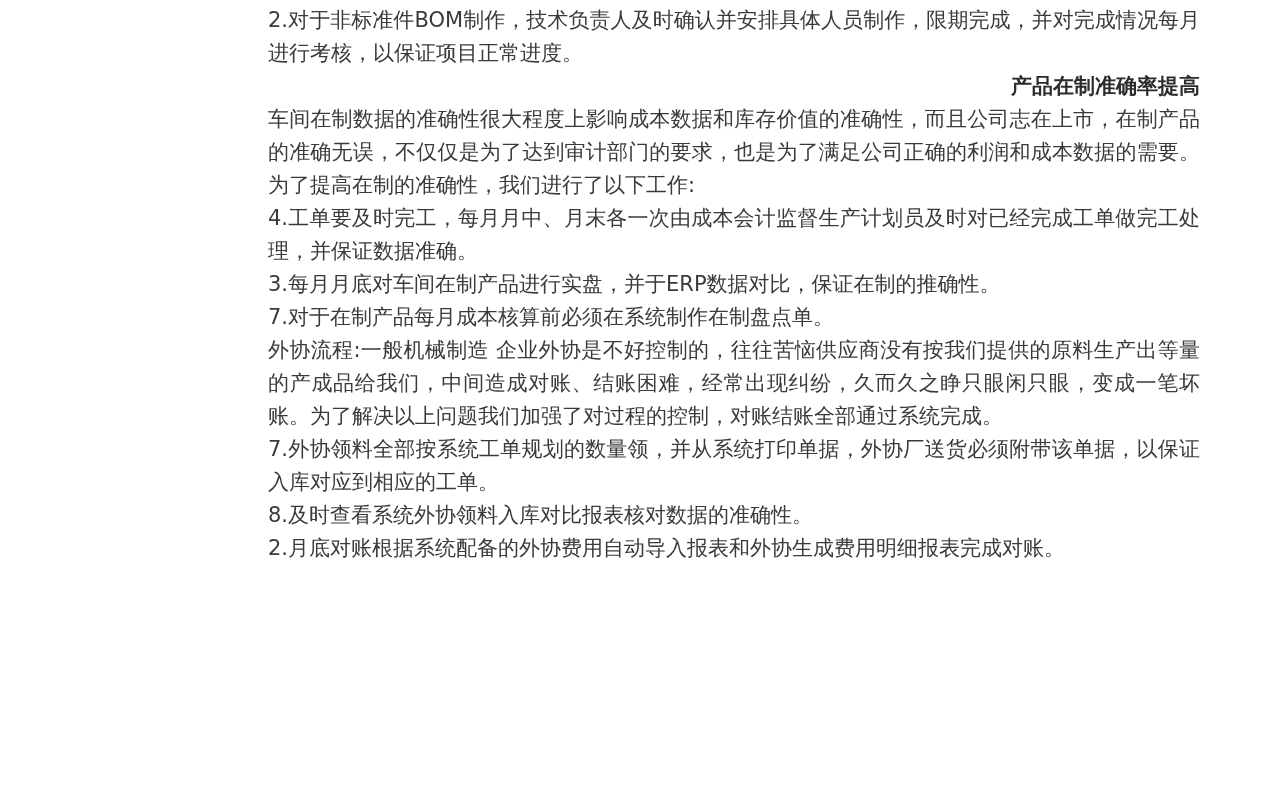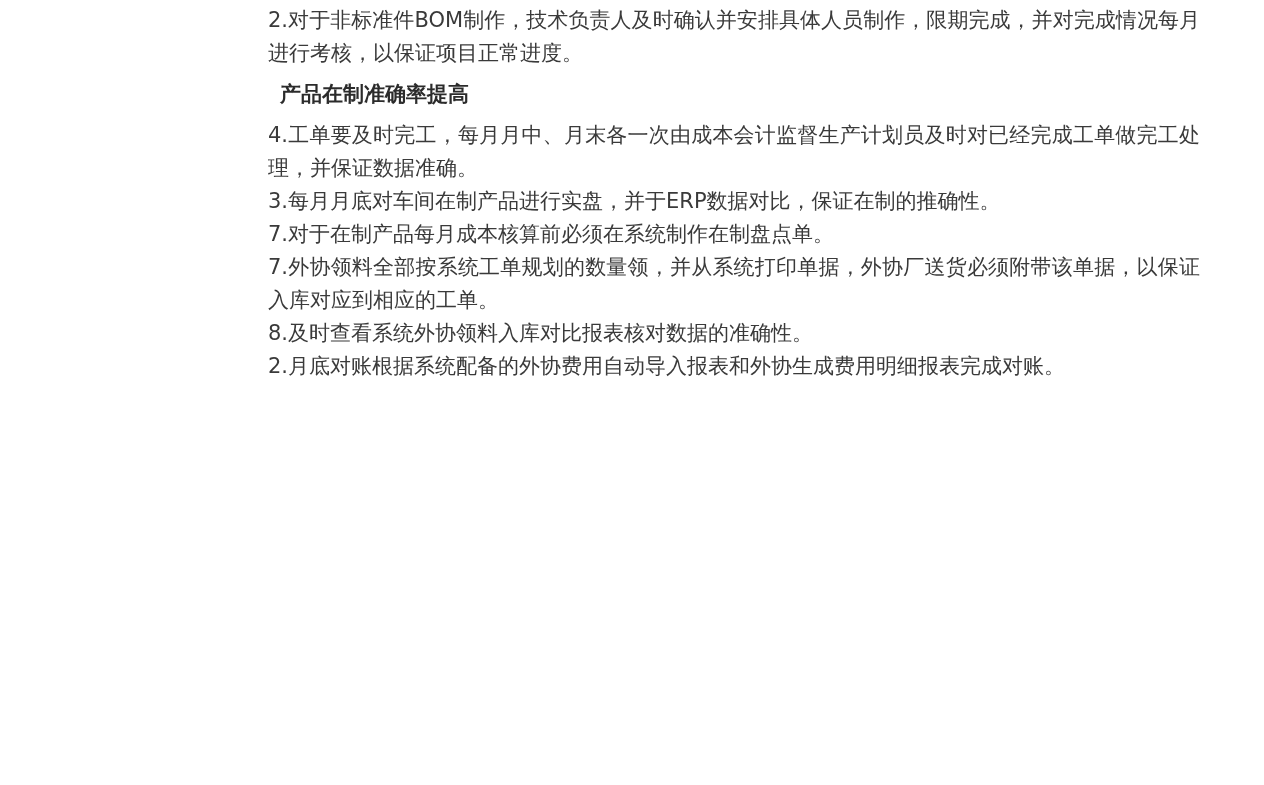--- a/index.html
+++ b/index.html
@@ -28,29 +28,32 @@
     text-align: justify;
     text-justify: inter-ideograph;
     letter-spacing: 0px;
     word-break: break-all;
   }
   .heading {
     font-size: 21px;
     line-height: 33px;
     font-weight: bold;
     color: #2b2b2b;
-    margin: 8px;
+    margin: 0;
     padding-left: 4px;
+    text-align: right;
   }
 </style>
 </head>
 <body>
 
 <div class="page">
   <p class="para">2.对于非标准件BOM制作，技术负责人及时确认并安排具体人员制作，限期完成，并对完成情况每月进行考核，以保证项目正常进度。</p>
   <p class="heading">产品在制准确率提高</p>
+  <p class="para">车间在制数据的准确性很大程度上影响成本数据和库存价值的准确性，而且公司志在上市，在制产品的准确无误，不仅仅是为了达到审计部门的要求，也是为了满足公司正确的利润和成本数据的需要。为了提高在制的准确性，我们进行了以下工作:</p>
   <p class="para">4.工单要及时完工，每月月中、月末各一次由成本会计监督生产计划员及时对已经完成工单做完工处理，并保证数据准确。</p>
   <p class="para">3.每月月底对车间在制产品进行实盘，并于ERP数据对比，保证在制的推确性。</p>
   <p class="para">7.对于在制产品每月成本核算前必须在系统制作在制盘点单。</p>
+  <p class="para">外协流程:一般机械制造  企业外协是不好控制的，往往苦恼供应商没有按我们提供的原料生产出等量的产成品给我们，中间造成对账、结账困难，经常出现纠纷，久而久之睁只眼闲只眼，变成一笔坏账。为了解决以上问题我们加强了对过程的控制，对账结账全部通过系统完成。</p>
   <p class="para">7.外协领料全部按系统工单规划的数量领，并从系统打印单据，外协厂送货必须附带该单据，以保证入库对应到相应的工单。</p>
   <p class="para">8.及时查看系统外协领料入库对比报表核对数据的准确性。</p>
   <p class="para">2.月底对账根据系统配备的外协费用自动导入报表和外协生成费用明细报表完成对账。</p>
 </div>
 
 </body></html>

